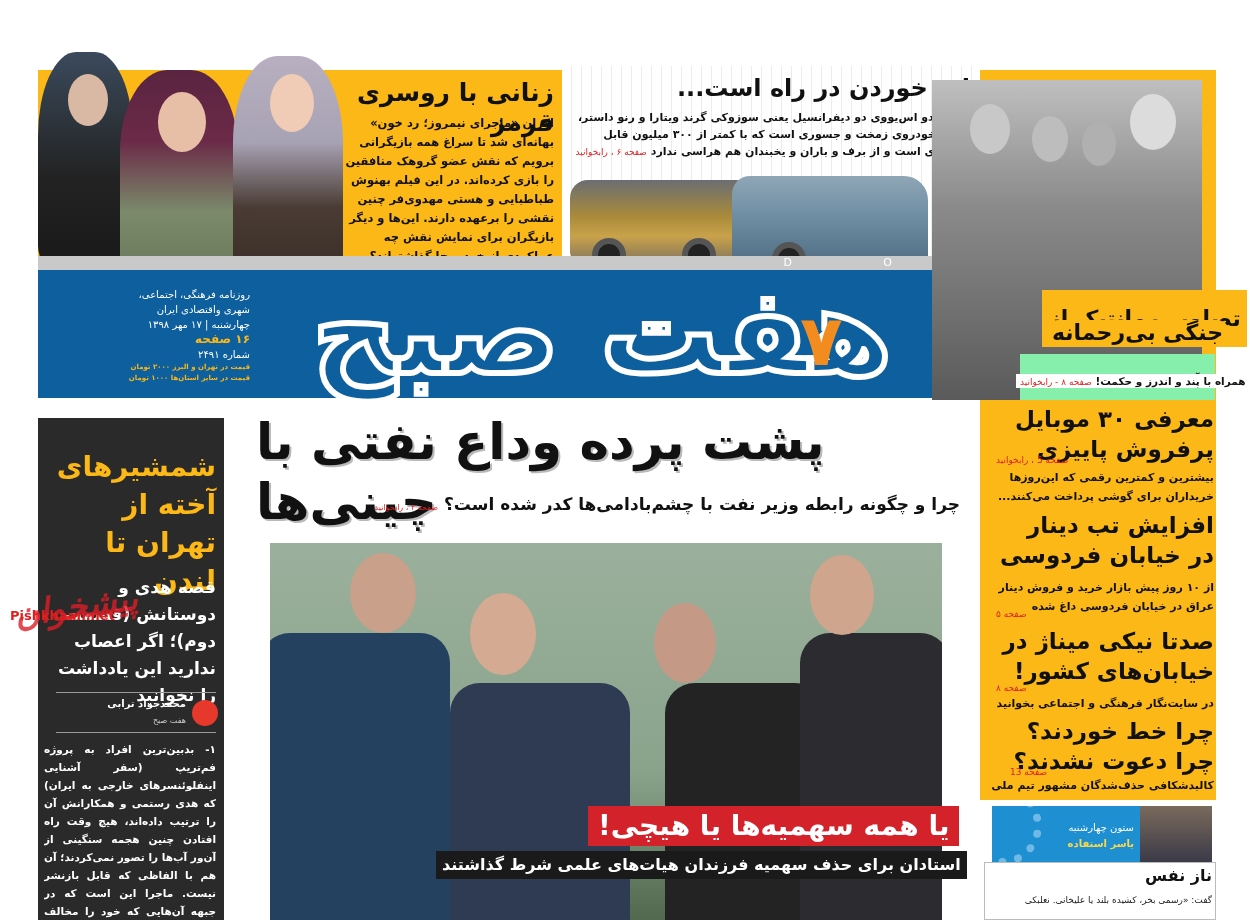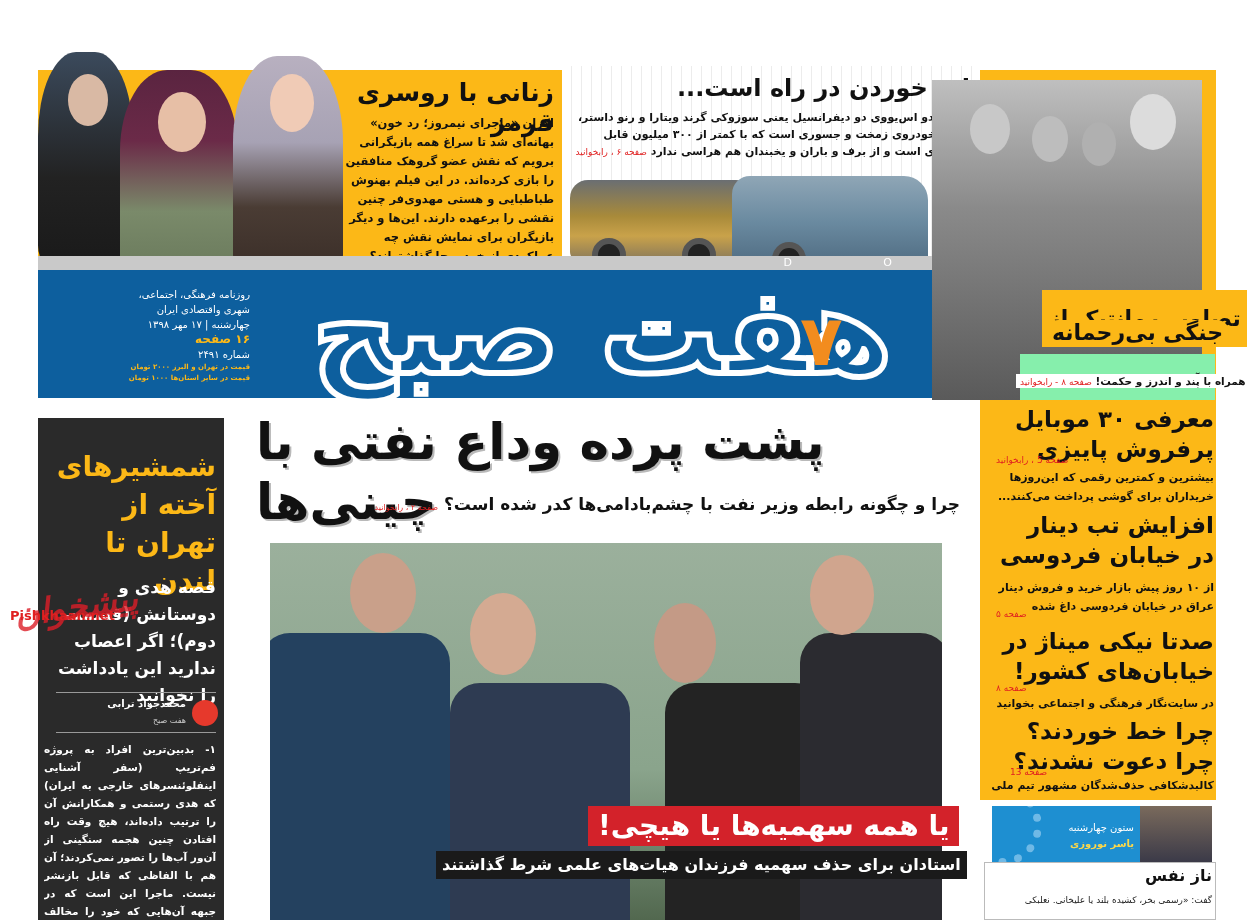--- a/index.html
+++ b/index.html
@@ -199,16 +199,16 @@
 
 <div class="abs r-title" style="top:716px;">چرا خط خوردند؟ چرا دعوت نشدند؟</div>
 <div class="abs" style="left:1010px;top:760px;"><span class="red-ref">صفحه 13</span></div>
 <div class="abs r-body" style="top:776px;">کالبدشکافی حذف‌شدگان مشهور تیم ملی</div>
 
 <div class="abs col-banner">
   <div style="position:absolute;left:-30px;top:-20px;width:80px;height:80px;border-radius:50%;border:8px dotted #6fb9e6;"></div>
 </div>
 <div class="abs col-avatar"></div>
 <div class="abs col-label">ستون چهارشنبه</div>
-<div class="abs col-author">یاسر نوروزی</div>
+<div class="abs col-author">یاسر استفاده</div>
 <div class="abs col-box"></div>
 <div class="abs col-title">ناز نفس</div>
 <div class="abs col-text">گفت: «رسمی بخر، کشیده بلند یا علیخانی. نعلبکی</div>
 
 </body></html>

